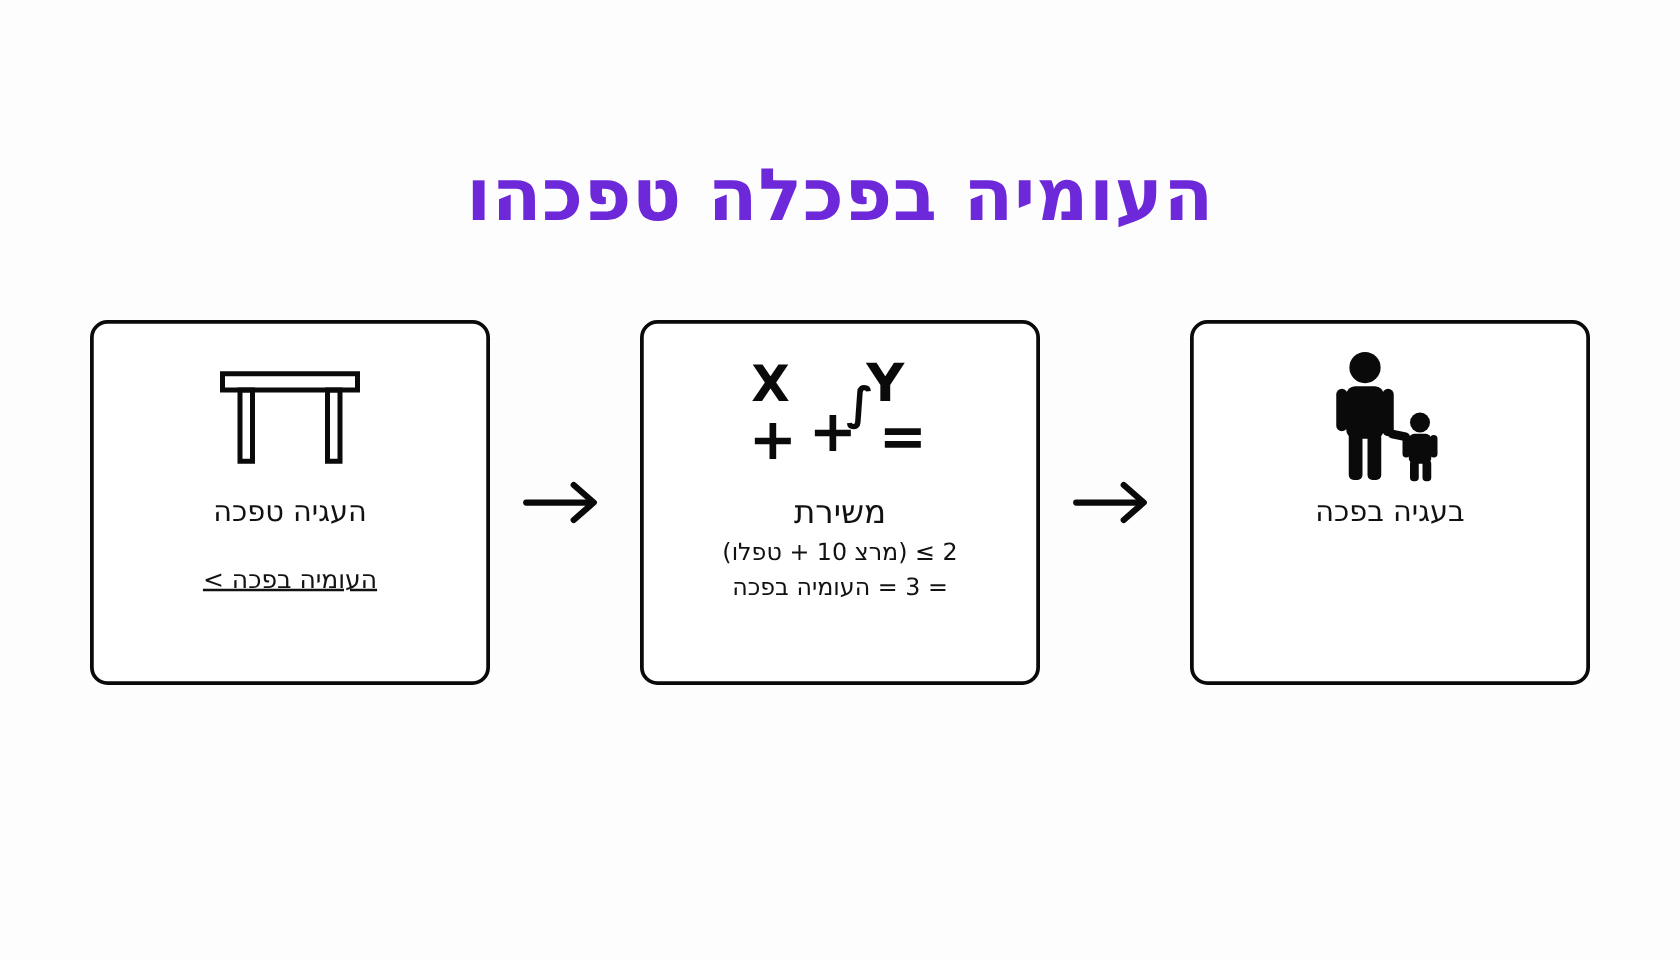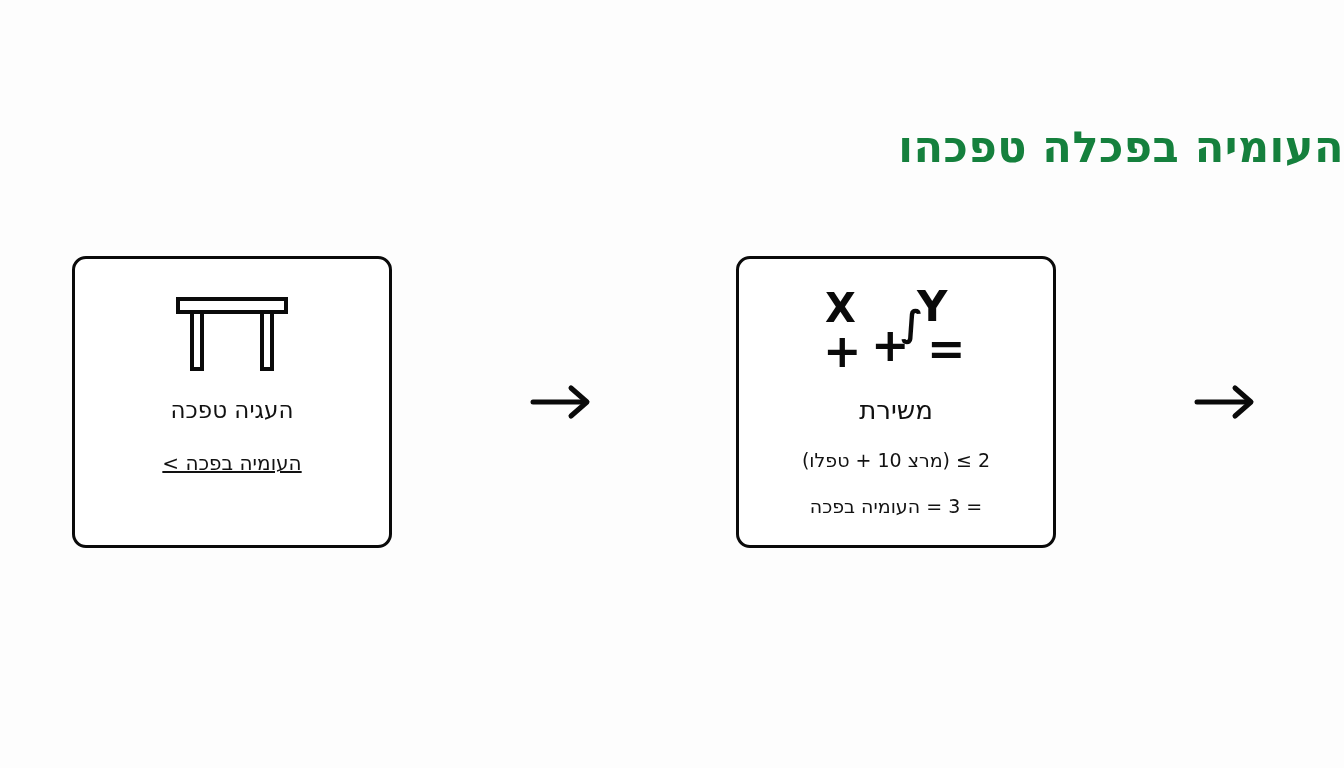--- a/index.html
+++ b/index.html
@@ -22,25 +22,25 @@
     inset: 0;
     background: #fdfdfd;
   }
 
   
   .title {
     position: absolute;
     top: 122px;
     left: 0;
     width: 100%;
-    text-align: right;
-    font-size: 43px;
+    text-align: center;
+    font-size: 58px;
     font-weight: 700;
     letter-spacing: 0.5px;
-    color: #15803d;
+    color: #6d28d9;
     direction: rtl;
     unicode-bidi: isolate;
     white-space: nowrap;
   }
 
   
   .flow-row {
     position: absolute;
     top: 256px;
     left: 72px;
@@ -85,21 +85,21 @@
     white-space: nowrap;
   }
 
   .card-label.bold {
     font-weight: 400;
     font-size: 26px;
     margin-top: 8px;
   }
 
   .card-subline {
-    margin-top: 24px;
+    margin-top: 6px;
     font-size: 19px;
     font-weight: 400;
     color: #121212;
     text-align: center;
     direction: rtl;
     unicode-bidi: isolate;
     white-space: nowrap;
   }
 
   .card-subline.spaced {
@@ -139,20 +139,43 @@
 </style>
 </head>
 <body>
 
 <div class="slide">
 
   <div class="title">העומיה בפכלה טפכהו</div>
 
   <div class="flow-row">
 
+    <div class="card">
+      <div class="card-icon">
+        <svg width="96" height="106" viewBox="0 0 96 106" aria-hidden="true">
+
+          <circle cx="28" cy="13" r="12.5" fill="#0a0a0a"></circle>
+          <rect x="13" y="28" width="30" height="42" rx="7" fill="#0a0a0a"></rect>
+          <rect x="5" y="30" width="9" height="34" rx="4.5" fill="#0a0a0a"></rect>
+          <rect x="42" y="30" width="9" height="38" rx="4.5" fill="#0a0a0a"></rect>
+          <rect x="15" y="65" width="11" height="38" rx="4" fill="#0a0a0a"></rect>
+          <rect x="30" y="65" width="11" height="38" rx="4" fill="#0a0a0a"></rect>
+
+          <rect x="47" y="62" width="18" height="7" rx="3.5" fill="#0a0a0a" transform="rotate(12 47 62)"></rect>
+
+          <circle cx="72" cy="57" r="8" fill="#0a0a0a"></circle>
+          <rect x="63" y="66" width="18" height="24" rx="4.5" fill="#0a0a0a"></rect>
+          <rect x="58" y="67" width="6" height="18" rx="3" fill="#0a0a0a"></rect>
+          <rect x="80" y="67" width="6" height="18" rx="3" fill="#0a0a0a"></rect>
+          <rect x="64" y="87" width="7" height="17" rx="3" fill="#0a0a0a"></rect>
+          <rect x="74" y="87" width="7" height="17" rx="3" fill="#0a0a0a"></rect>
+        </svg>
+      </div>
+      <div class="card-label">בעגיה בפכה</div>
+    </div>
 
     <div class="arrow">
       <svg width="70" height="44" viewBox="0 0 70 44" aria-hidden="true">
         <line x1="4" y1="22" x2="56" y2="22" stroke="#0a0a0a" stroke-width="5" stroke-linecap="round"></line>
         <polyline points="42,8 58,22 42,36" fill="none" stroke="#0a0a0a" stroke-width="5" stroke-linecap="round" stroke-linejoin="round"></polyline>
       </svg>
     </div>
 
     <div class="card">
       <div class="card-icon">

